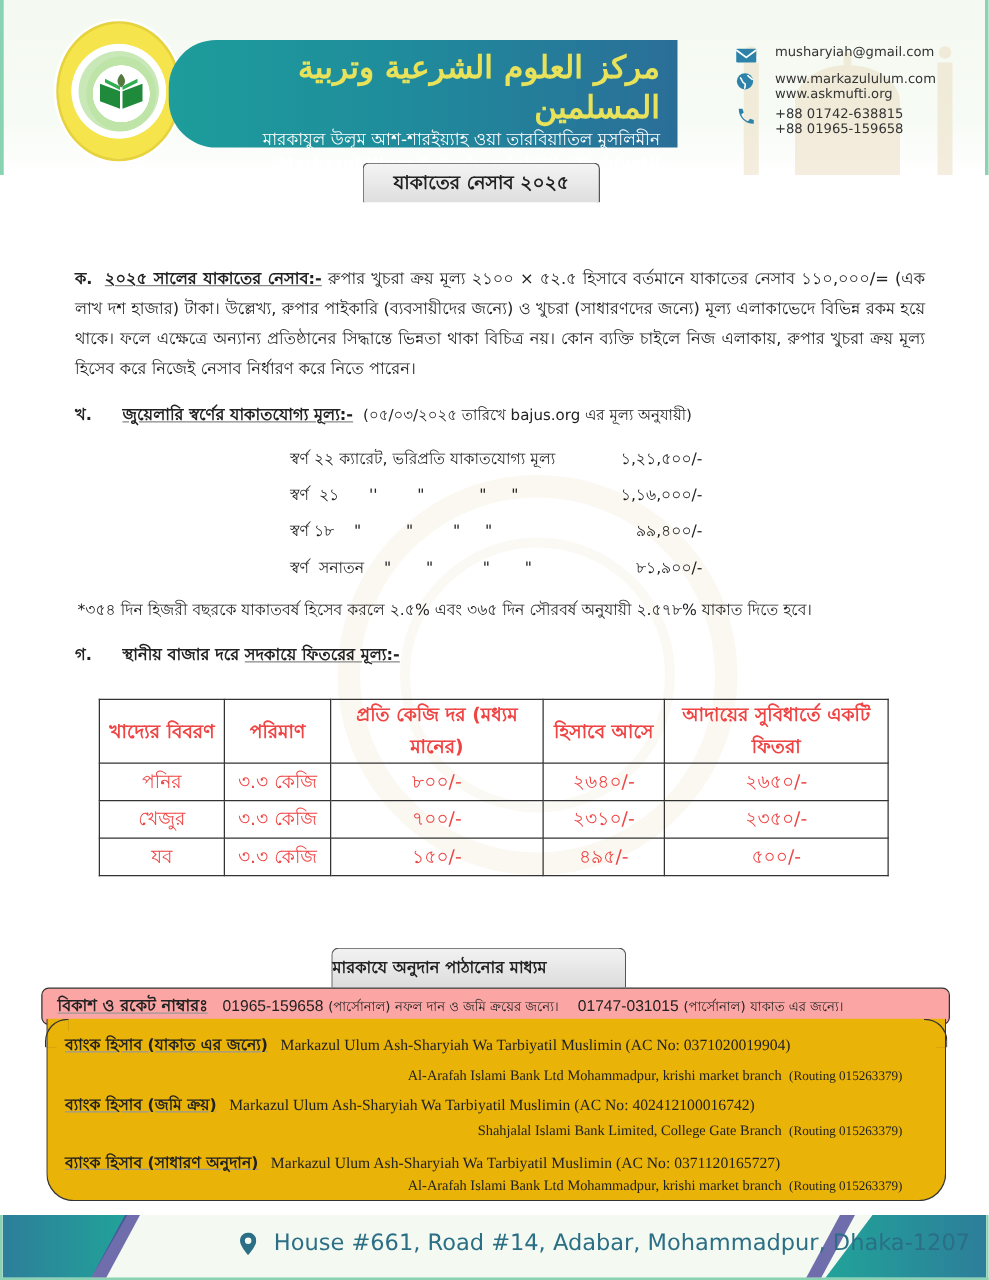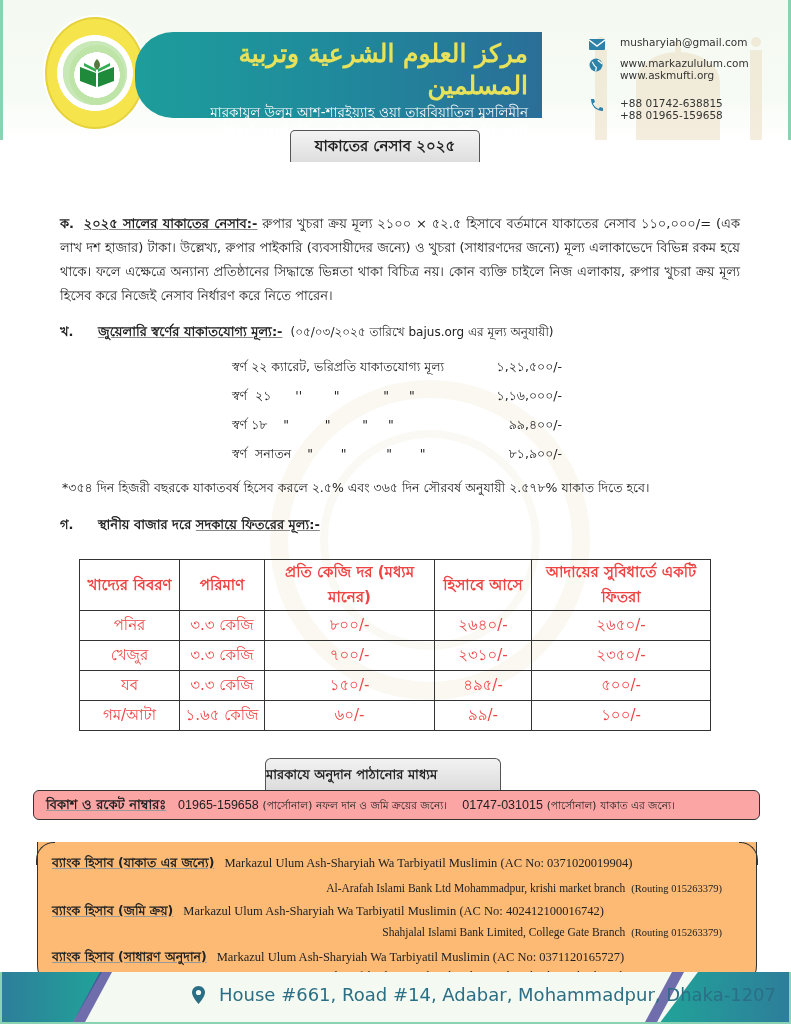--- a/index.html
+++ b/index.html
@@ -111,23 +111,23 @@
   .bkash-box {
     position: absolute; left: 33px; top: 790px; width: 727px; height: 30px;
     border: 1.5px solid #333; border-radius: 6px; background: #fca5a5;
     font-size: 12px; line-height: 28px; padding-left: 12px; white-space: nowrap;
   }
   .bkash-box .bl { font-weight: bold; font-size: 13px; text-decoration: underline; text-decoration-color: #999; margin-right: 8px; }
   .bkash-box .num { font-family: "Liberation Sans", sans-serif; font-size: 12.5px; }
   .bkash-box .small { font-size: 10.5px; }
 
   .bank-box {
-    position: absolute; left: 37px; top: 842px; width: 720px; height: 146px;
+    position: absolute; left: 37px; top: 815px; width: 720px; height: 146px;
     border: 1.5px solid #333; border-top: none; border-radius: 0 0 22px 22px;
-    background: #fdba74;
+    background: #eab308;
   }
   .bank-box::before {
     content: ""; position: absolute; left: -2px; top: 0; width: 18px; height: 22px;
     border-left: 1.5px solid #333; border-top: 1.5px solid #333; border-radius: 18px 0 0 0;
   }
   .bank-box::after {
     content: ""; position: absolute; right: -2px; top: 0; width: 18px; height: 22px;
     border-right: 1.5px solid #333; border-top: 1.5px solid #333; border-radius: 0 18px 0 0;
   }
   .bank-row { position: absolute; left: 14px; font-size: 12.5px; white-space: nowrap; font-family: "Liberation Serif", serif; color: #222; }
@@ -192,21 +192,21 @@
       <svg class="ci" viewBox="0 0 18 14">
         <circle cx="8" cy="7" r="6.5" fill="#2c82a8"></circle>
         <path d="M4 4 C6 5 5 8 8 9 C9 11 7 12 8 13" stroke="#fff" stroke-width="1.3" fill="none"></path>
         <path d="M10 2 C11 4 13 4 14 6" stroke="#fff" stroke-width="1.3" fill="none"></path>
       </svg>
       <span class="ct">
         <span>www.markazululum.com</span><br>
         <span>www.askmufti.org</span>
       </span>
     </div>
-    <div class="contact-row" style="margin-top:16px;">
+    <div class="contact-row" style="margin-top:4px;">
       <svg class="ci" viewBox="0 0 18 14">
         <path d="M3 1 L6 1 L7 4 L5 5.5 C6 8 8 10 10.5 11 L12 9 L15 10 L15 13 C8 13 3 8 3 1Z" fill="#2c82a8"></path>
       </svg>
       <span class="ct">
         <span>+88 01742-638815</span><br>
         <span>+88 01965-159658</span>
       </span>
     </div>
   </div>
 
@@ -273,27 +273,20 @@
         <td>২৩১০/-</td>
         <td>২৩৫০/-</td>
       </tr>
       <tr>
         <td>যব</td>
         <td>৩.৩ কেজি</td>
         <td>১৫০/-</td>
         <td>৪৯৫/-</td>
         <td>৫০০/-</td>
       </tr>
-      <tr>
-        <td>গম/আটা</td>
-        <td>১.৬৫ কেজি</td>
-        <td>৬০/-</td>
-        <td>৯৯/-</td>
-        <td>১০০/-</td>
-      </tr>
     </tbody>
   </table>
 
   <div class="don-tab">মারকাযে অনুদান পাঠানোর মাধ্যম</div>
 
   <div class="bkash-box">
     <span class="bl">বিকাশ ও রকেট নাম্বারঃ</span>
     <span class="num">01965-159658</span>
     <span class="small">(পার্সোনাল)</span>
     <span class="small">নফল দান ও জমি ক্রয়ের জন্যে।</span>

